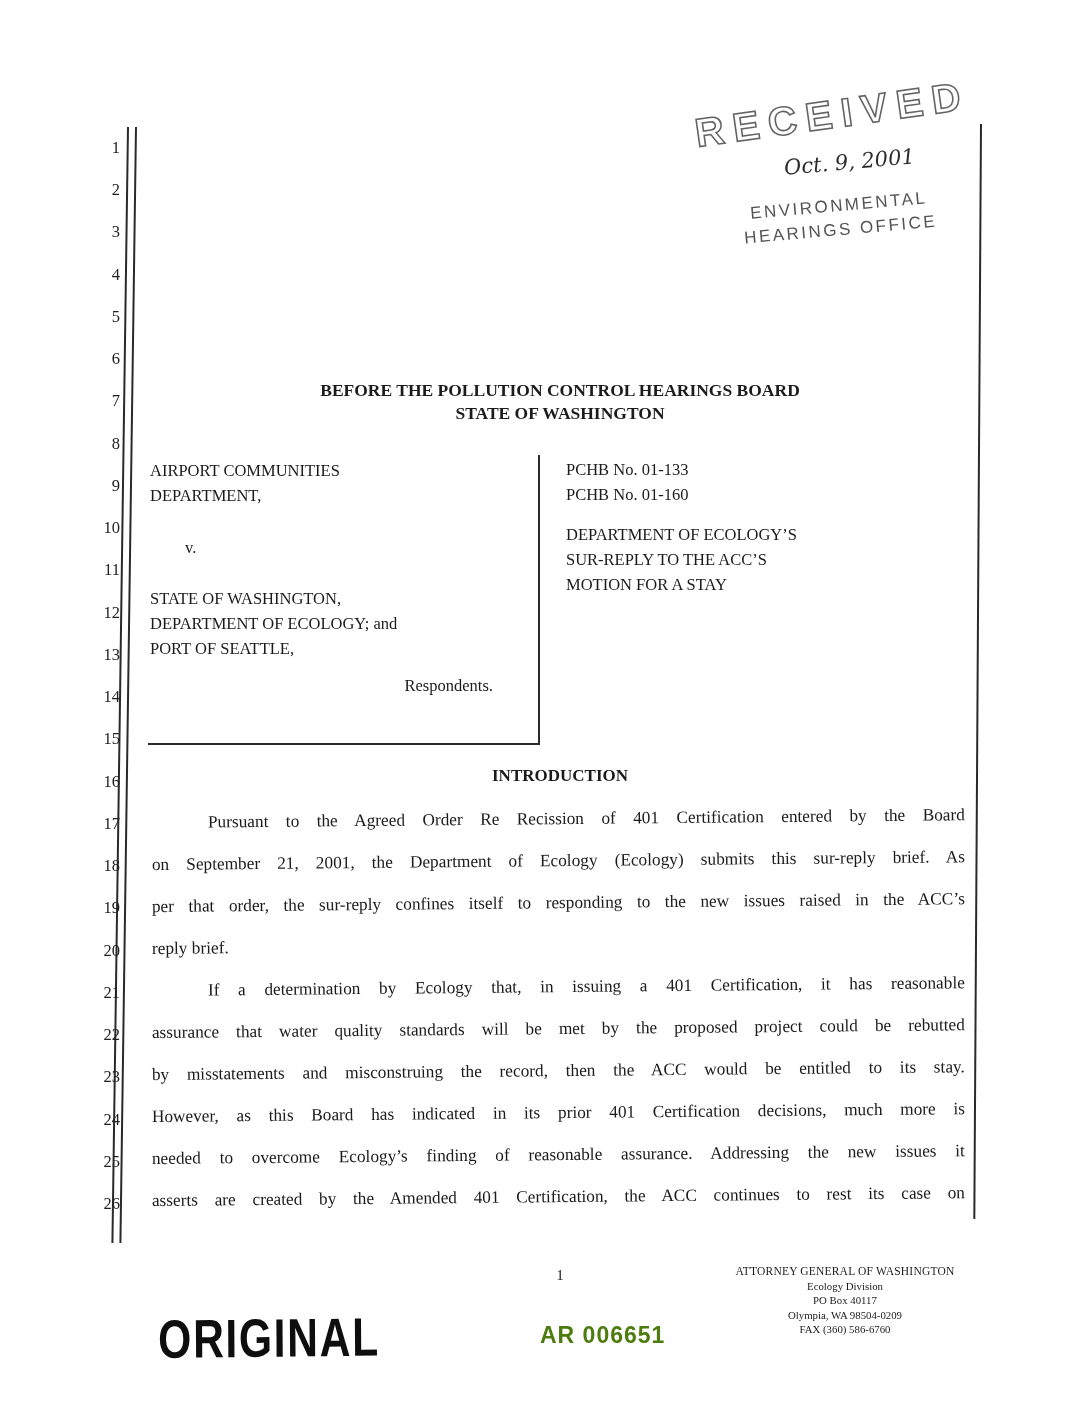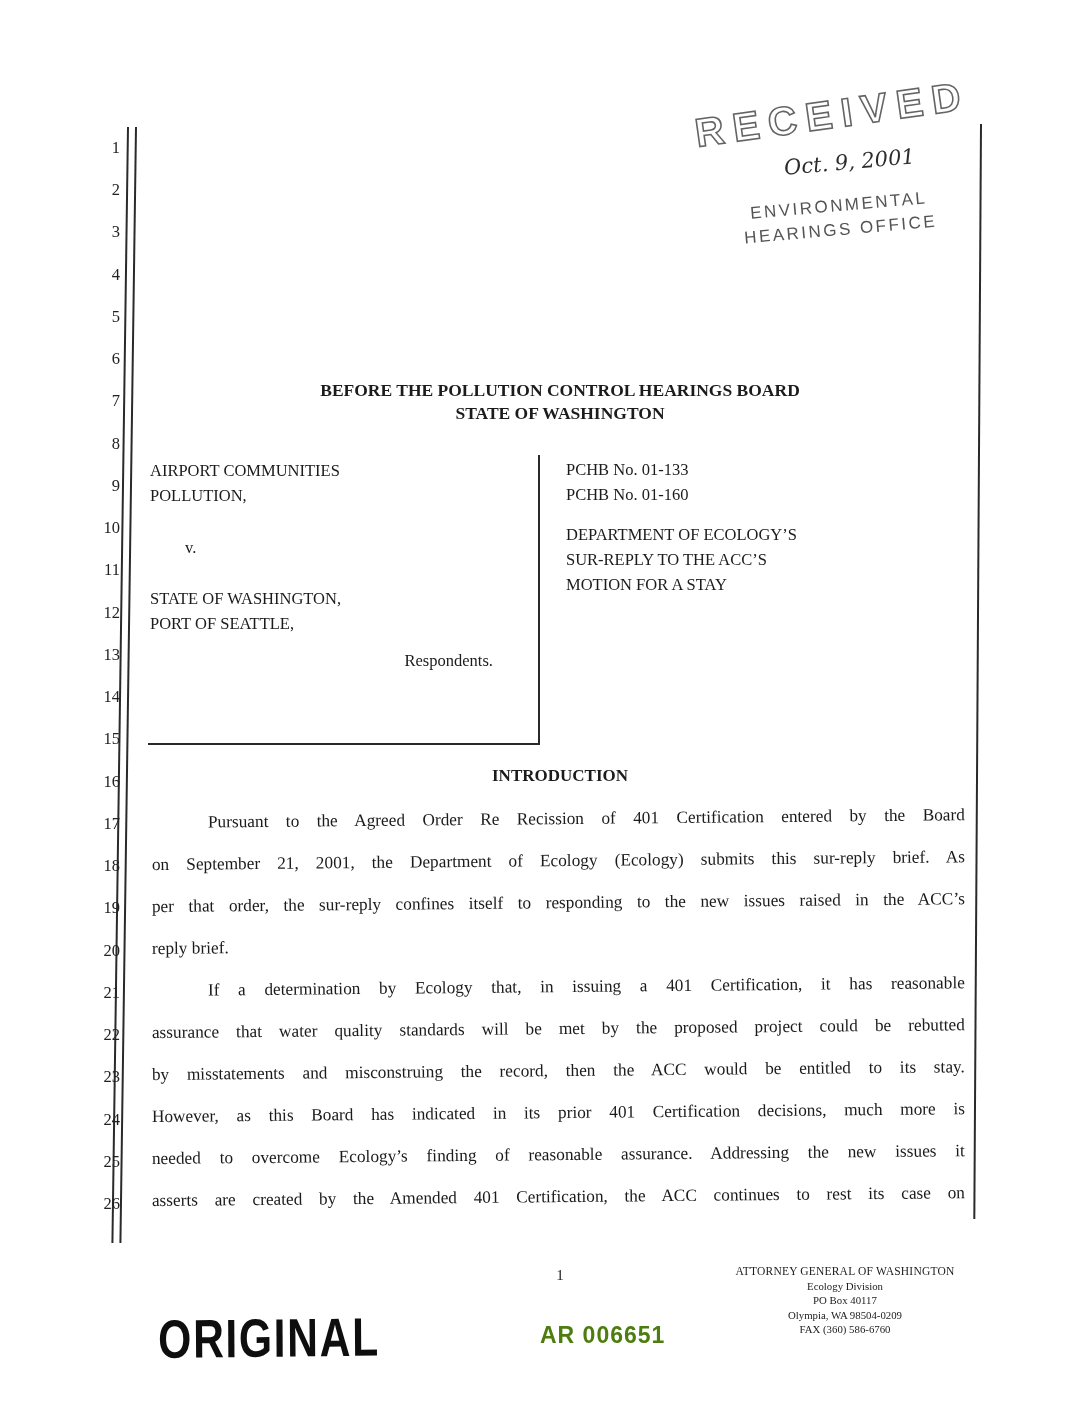--- a/index.html
+++ b/index.html
@@ -142,24 +142,25 @@
     <div id="stamp-office2" class="stamp-office">HEARINGS OFFICE</div>
   </div>
 
   <div id="court-title">
     <div>BEFORE THE POLLUTION CONTROL HEARINGS BOARD</div>
     <div>STATE OF WASHINGTON</div>
   </div>
 
   <div id="caption-left">
     <div class="cap-party">AIRPORT COMMUNITIES</div>
-    <div class="cap-party">POLLUTION,</div>
+    <div class="cap-party">DEPARTMENT,</div>
     <div id="cap-v">v.</div>
     <div id="cap-parties2">
       <div class="cap-party">STATE OF WASHINGTON,</div>
+      <div class="cap-party">DEPARTMENT OF ECOLOGY; and</div>
       <div class="cap-party">PORT OF SEATTLE,</div>
     </div>
     <div id="cap-respondents">Respondents.</div>
   </div>
   <div id="caption-divider"></div>
   <div id="caption-bottom"></div>
   <div id="caption-right">
     <div>PCHB No. 01-133</div>
     <div>PCHB No. 01-160</div>
     <div id="doc-title">

